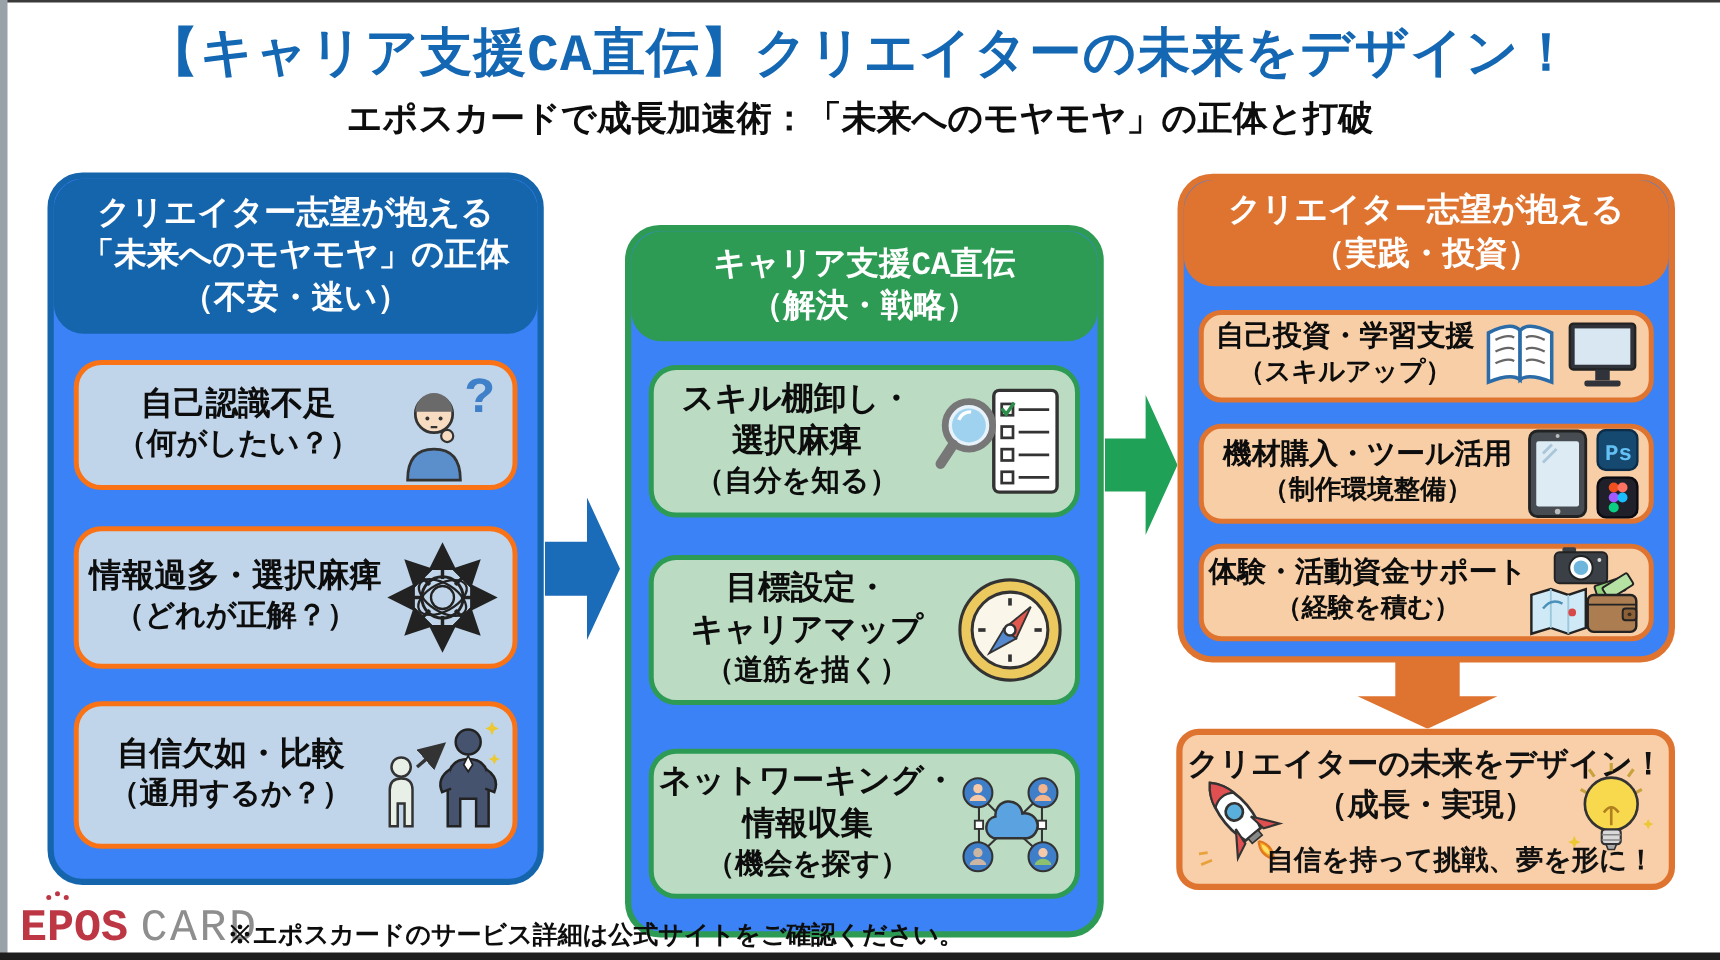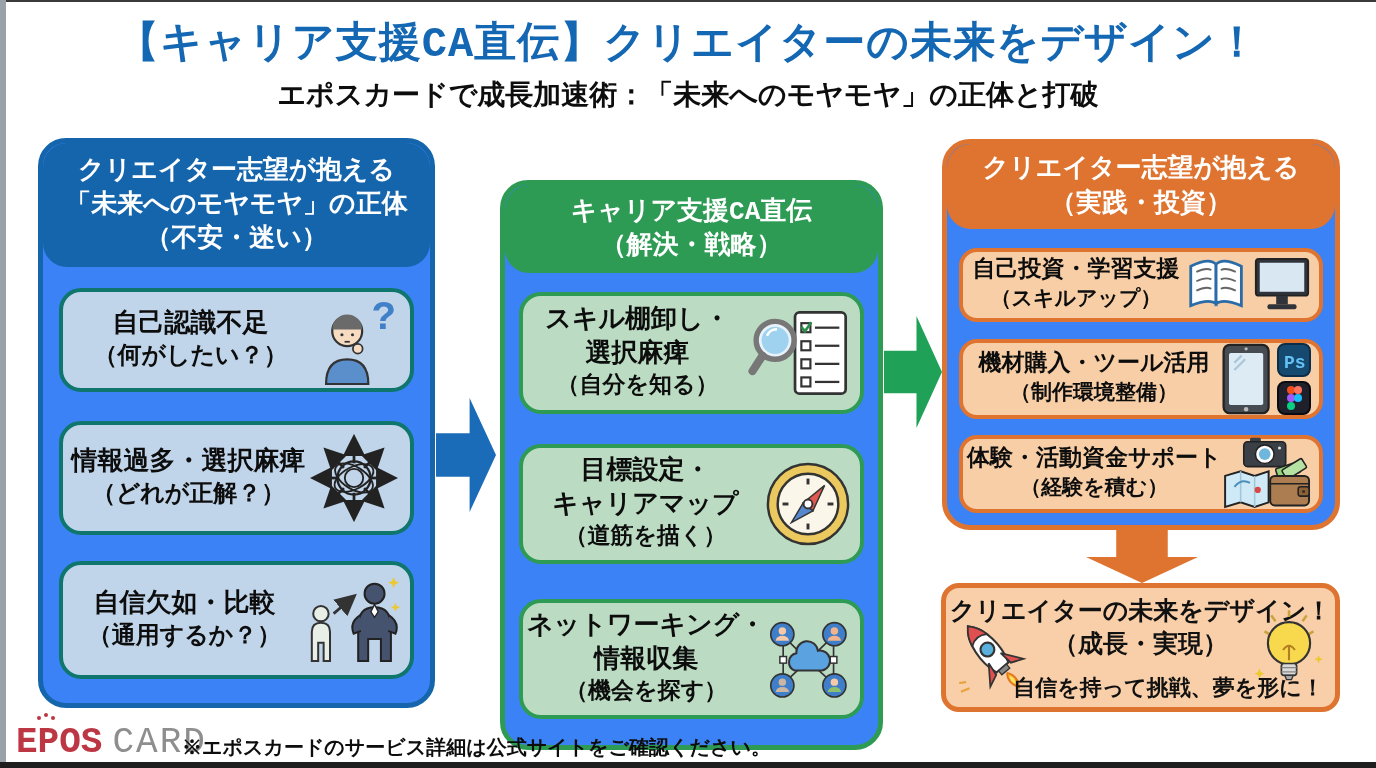--- a/index.html
+++ b/index.html
@@ -20,21 +20,21 @@
   .col-actions{left:942px;top:139px;width:398px;height:391px;border:5px solid #df7430;}
 
   .col-head{border-radius:24px;color:#fff;font-weight:800;text-align:center;
     display:flex;flex-direction:column;justify-content:center;line-height:1.32;}
   .col-problems .col-head{height:124px;background:#1565ad;font-size:26px;}
   .col-solutions .col-head{height:88px;background:#2e9b55;font-size:26px;}
   .col-actions .col-head{height:85px;background:#df7430;font-size:26px;}
   .col-head div{white-space:nowrap;}
 
   .item{box-sizing:border-box;display:flex;align-items:center;border-radius:22px;}
-  .col-problems .item{margin:0 16px;background:#c0d5ea;border:4px solid #0f766e;padding:0 10px 0 6px;}
+  .col-problems .item{margin:0 16px;background:#c0d5ea;border:4px solid #f97316;padding:0 10px 0 6px;}
   .col-solutions .item{margin:0 14px;background:#bbdcc3;border:4px solid #2e9b55;padding:0 8px 0 4px;}
   .col-actions .item{margin:0 12px;background:#f7cea6;border:4px solid #df7430;border-radius:18px;padding:0 8px 0 4px;}
   .p1{height:104px;margin-top:21px!important;}
   .p2{height:114px;margin-top:29px!important;}
   .p3{height:118px;margin-top:26px!important;}
   .s1{height:122px;margin-top:19px!important;}
   .s2{height:120px;margin-top:30px!important;}
   .s3{height:120px;margin-top:35px!important;}
   .a1{height:74px;margin-top:19px!important;}
   .a2{height:80px;margin-top:17px!important;}

